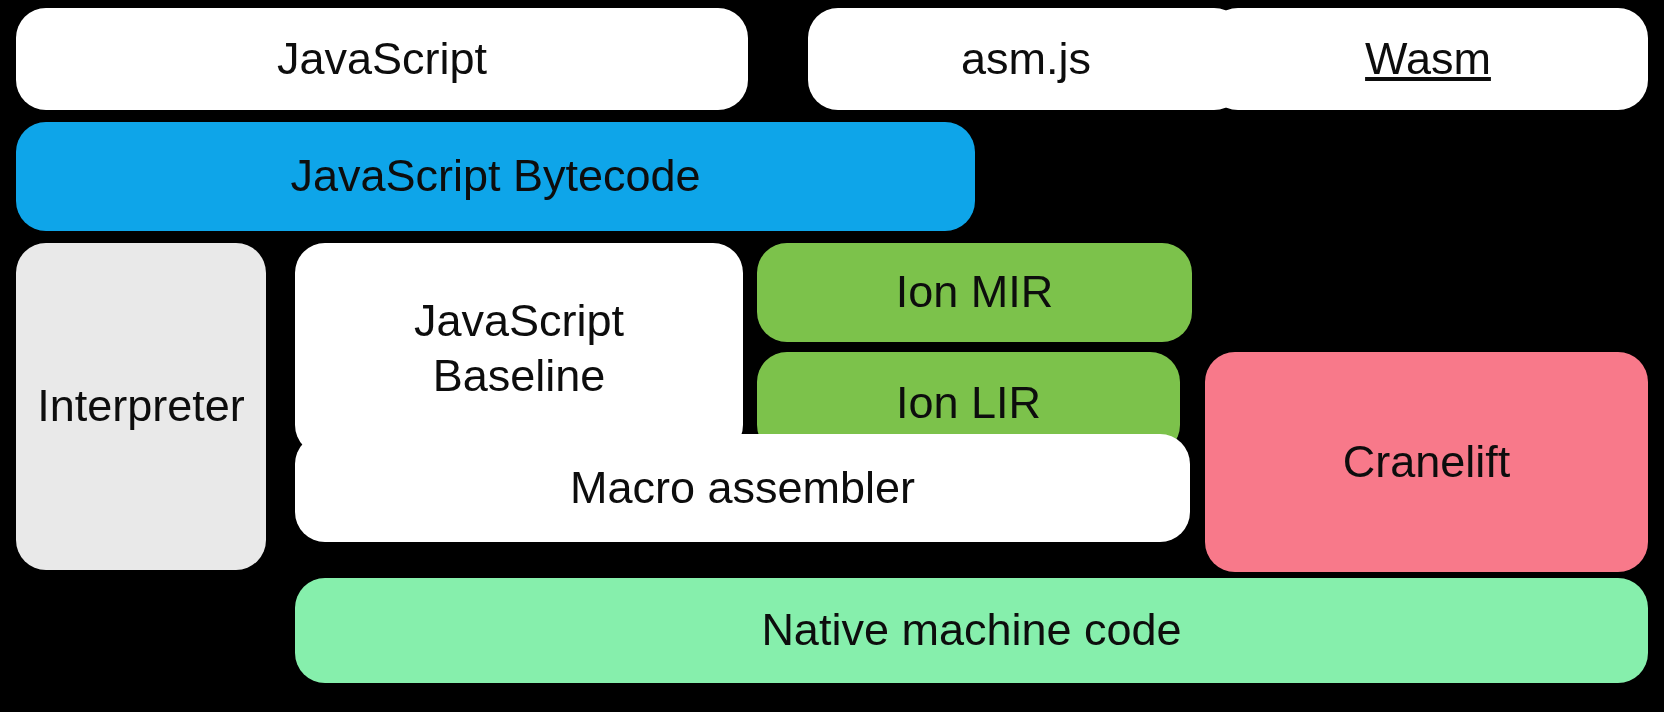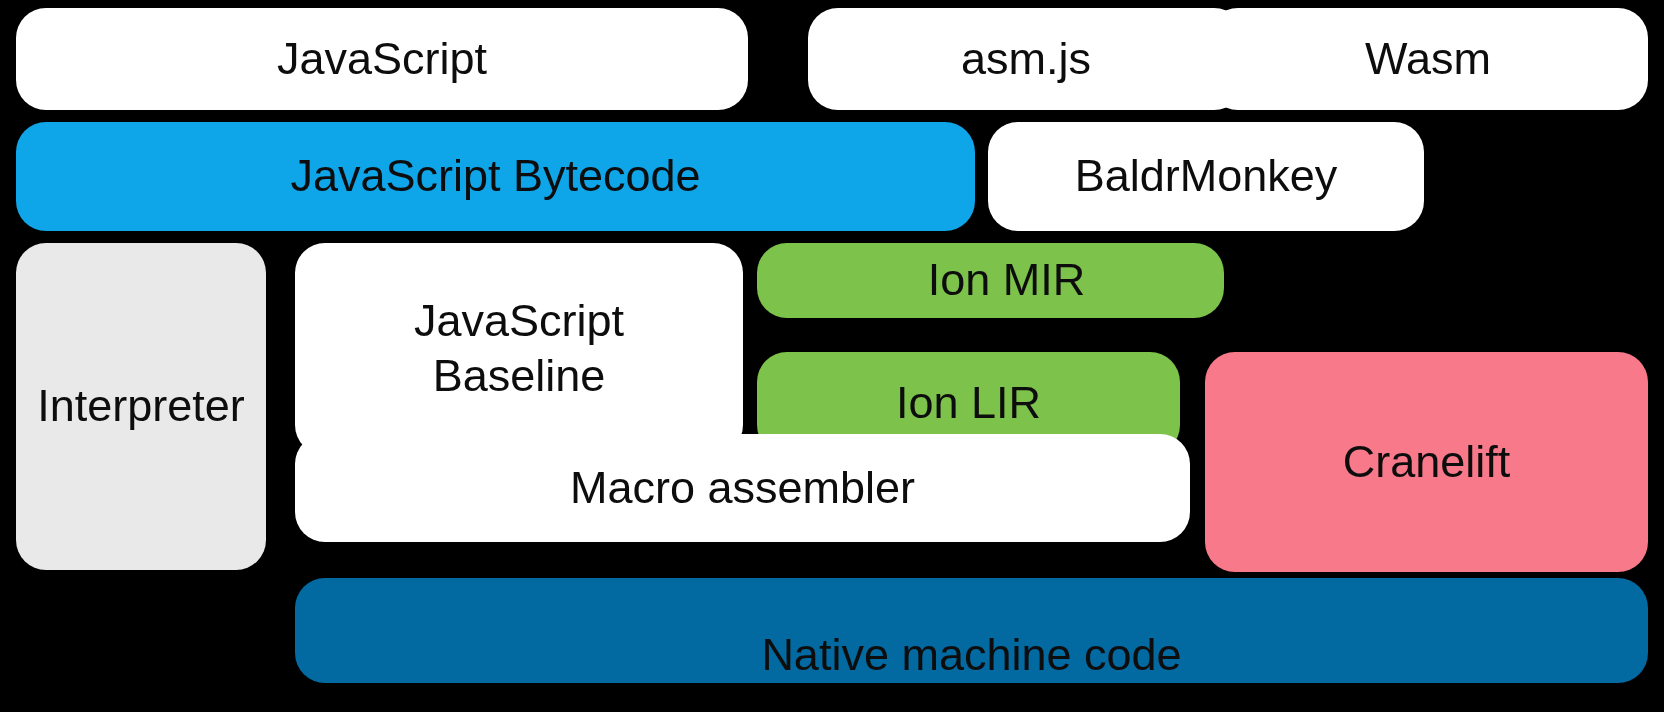--- a/index.html
+++ b/index.html
@@ -25,26 +25,26 @@
   }
   .block span {
     font-size: 45px;
     line-height: 1.22;
     white-space: pre-line;
     letter-spacing: 0px;
   }
   
   .b-javascript   { left: 16px;   top: 8px;   width: 732px;  height: 102px; }
   .b-asmjs        { left: 760px;  top: 8px;   width: 436px;  height: 102px; margin-left: 48px; }
-  .b-wasm         { left: 1208px; top: 8px;   width: 440px;  height: 102px; }
+  .b-wasm         { left: 1208px; top: 8px;   width: 440px;  height: 102px; text-decoration: underline; }
   .b-bytecode     { left: 16px;   top: 122px; width: 959px;  height: 109px; }
   .b-baldrmonkey  { left: 988px;  top: 122px; width: 436px;  height: 109px; }
   .b-interpreter  { left: 16px;   top: 243px; width: 250px;  height: 327px; }
   .b-baseline     { left: 295px;  top: 243px; width: 448px;  height: 212px; }
-  .b-ionmir       { left: 757px;  top: 243px; width: 435px;  height: 75px; padding-left: 32px;  }
+  .b-ionmir       { left: 757px;  top: 243px; width: 435px;  height: 99px;  }
   .b-ionlir       { left: 757px;  top: 352px; width: 423px;  height: 103px; }
   .b-cranelift    { left: 1205px; top: 352px; width: 443px;  height: 220px; }
   .b-macro        { left: 295px;  top: 434px; width: 895px;  height: 108px; }
   .b-native       { left: 295px;  top: 578px; width: 1353px; height: 105px; }
 </style>
 </head>
 <body>
 
 <div class="canvas" style="background: rgb(0, 0, 0); color: rgb(13, 13, 13);">
 
@@ -57,23 +57,20 @@
   </div>
 
   <div class="block b-wasm" style="background: rgb(255, 255, 255);">
     <span>Wasm</span>
   </div>
 
   <div class="block b-bytecode" style="background: #0ea5e9;">
     <span>JavaScript Bytecode</span>
   </div>
 
-  <div class="block b-baldrmonkey" style="background: rgb(255, 255, 255);">
-    <span>BaldrMonkey</span>
-  </div>
 
   <div class="block b-interpreter" style="background: rgb(233, 233, 233);">
     <span>Interpreter</span>
   </div>
 
   <div class="block b-baseline" style="background: rgb(255, 255, 255);">
     <span>JavaScript
 Baseline</span>
   </div>
 
@@ -86,17 +83,17 @@
   </div>
 
   <div class="block b-cranelift" style="background: rgb(248, 121, 138);">
     <span>Cranelift</span>
   </div>
 
   <div class="block b-macro" style="background: rgb(255, 255, 255);">
     <span>Macro assembler</span>
   </div>
 
-  <div class="block b-native" style="background: #0369a1; align-items: flex-end;">
+  <div class="block b-native" style="background: #86efac;">
     <span>Native machine code</span>
   </div>
 
 </div>
 
 </body></html>

